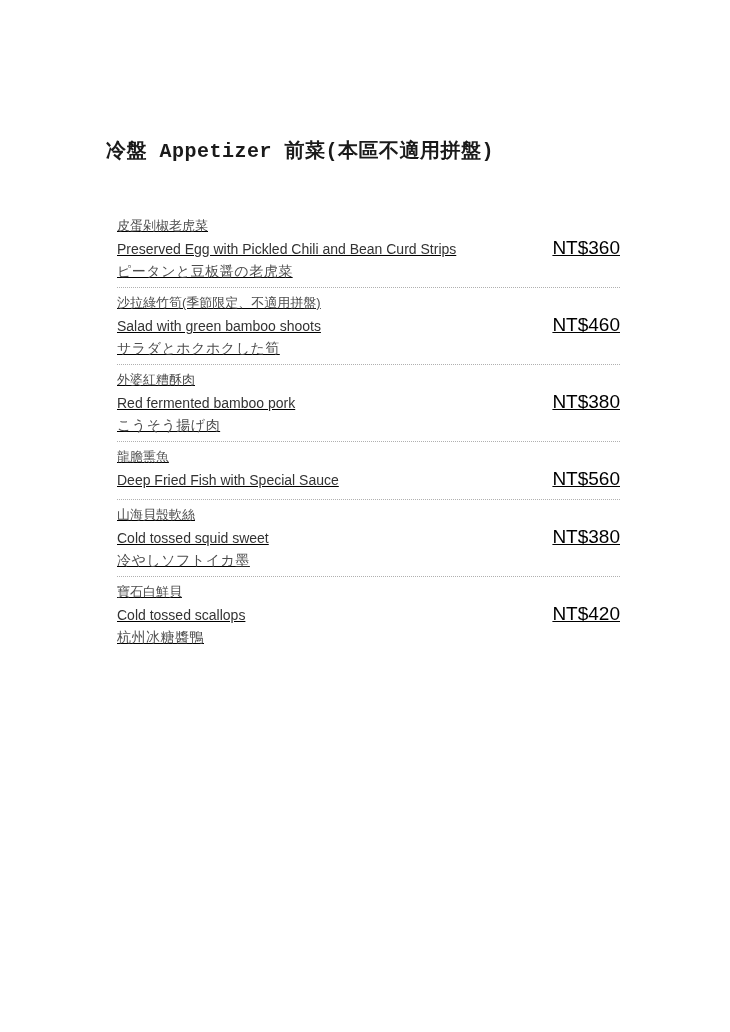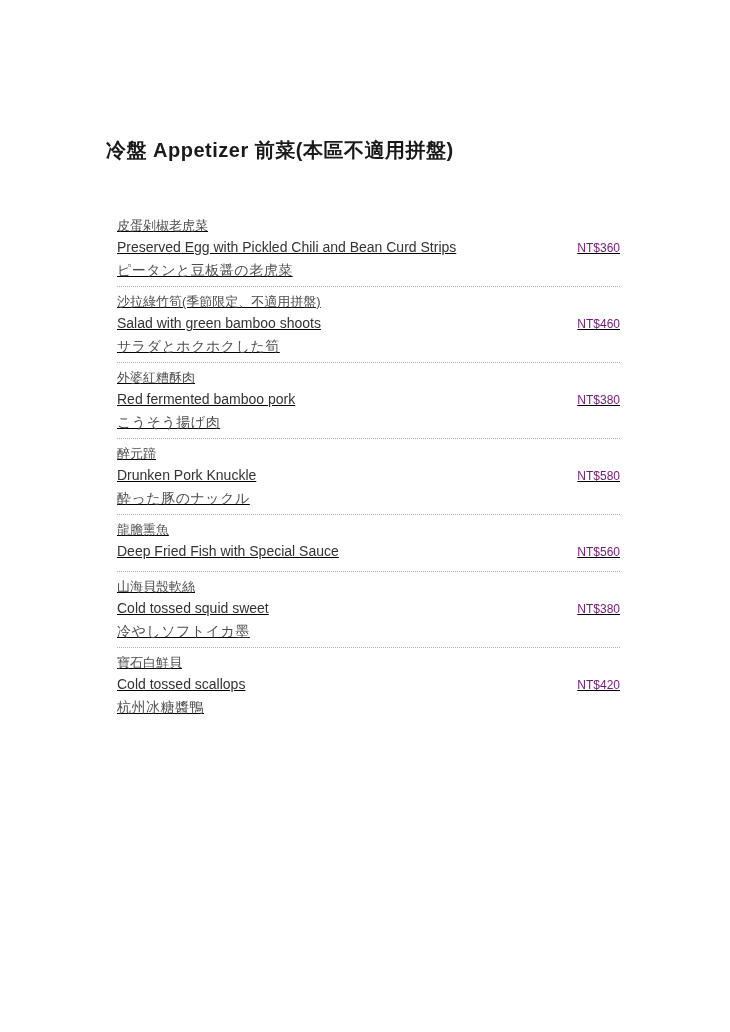--- a/index.html
+++ b/index.html
@@ -18,20 +18,21 @@
   }
   .page-title {
     position: absolute;
     left: 106px;
     top: 137px;
     font-size: 20px;
     font-weight: 700;
     color: #1a1a1a;
     letter-spacing: 0.5px;
     white-space: nowrap;
+    font-family: Liberation Mono, monospace;
   }
   .menu-list {
     position: absolute;
     left: 117px;
     top: 211px;
     width: 503px;
   }
   .menu-item {
     padding: 5px 0 6px 0;
     text-decoration: underline;
@@ -51,23 +52,23 @@
     align-items: baseline;
     margin: 2px 0;
   }
   .dish-en {
     font-size: 14px;
     line-height: 21px;
     color: #333333;
     white-space: nowrap;
   }
   .dish-price {
-    font-size: 12px;
+    font-size: 19px;
     line-height: 21px;
-    color: #701a75;
+    color: #000000;
     white-space: nowrap;
   }
   .dish-ja {
     font-size: 14px;
     line-height: 19px;
     color: #4d4d4d;
     letter-spacing: 0.5px;
     white-space: nowrap;
   }
 </style>
@@ -100,28 +101,20 @@
 
     <div class="menu-item">
       <div class="dish-zh">外婆紅糟酥肉</div>
       <div class="dish-row">
         <div class="dish-en">Red fermented bamboo pork</div>
         <div class="dish-price">NT$380</div>
       </div>
       <div class="dish-ja">こうそう揚げ肉</div>
     </div>
 
-    <div class="menu-item">
-      <div class="dish-zh">醉元蹄</div>
-      <div class="dish-row">
-        <div class="dish-en">Drunken Pork Knuckle</div>
-        <div class="dish-price">NT$580</div>
-      </div>
-      <div class="dish-ja">酔った豚のナックル</div>
-    </div>
 
     <div class="menu-item">
       <div class="dish-zh">龍膽熏魚</div>
       <div class="dish-row">
         <div class="dish-en">Deep Fried Fish with Special Sauce</div>
         <div class="dish-price">NT$560</div>
       </div>
     </div>
 
     <div class="menu-item">

